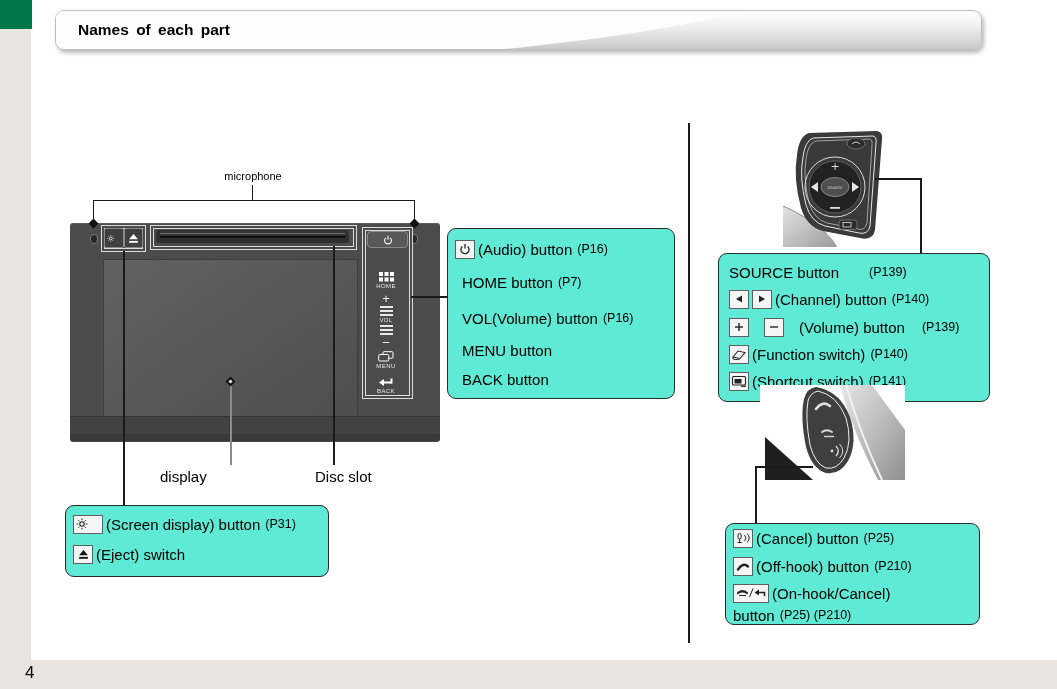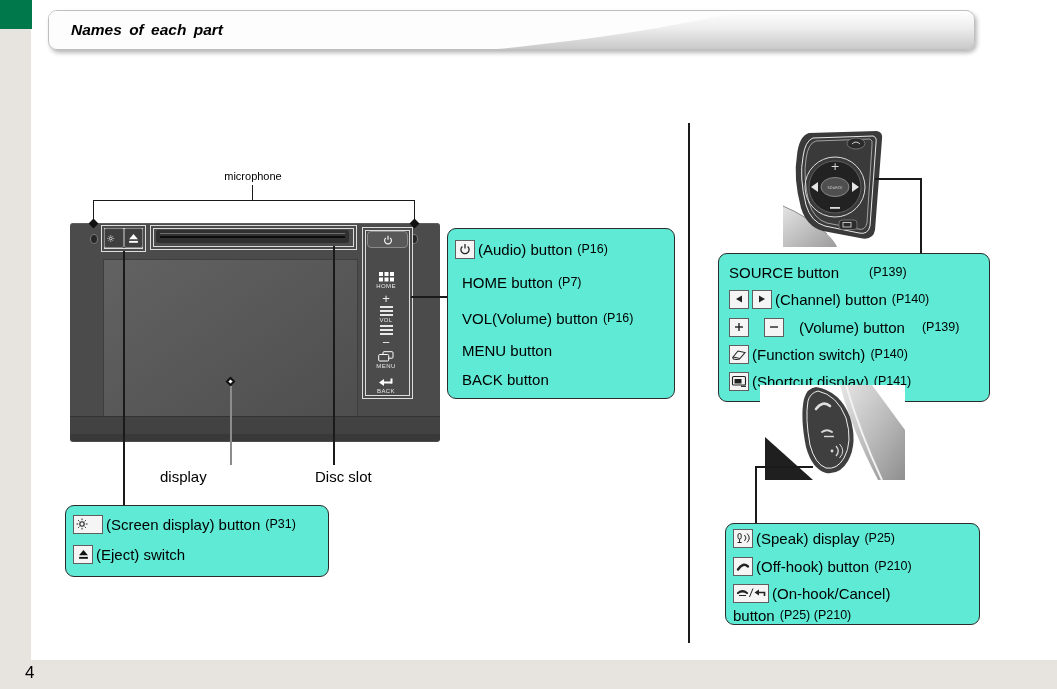--- a/index.html
+++ b/index.html
@@ -5,24 +5,24 @@
   html,body{margin:0;padding:0;background:#fff;}
   #canvas{position:relative;width:1057px;height:689px;background:#ffffff;overflow:hidden;
           font-family:"Liberation Sans","DejaVu Sans",sans-serif;color:#000;}
   .abs{position:absolute;}
   
   .side-strip{left:0;top:0;width:31px;height:689px;background:#e7e3de;}
   .bottom-strip{left:0;top:660px;width:1057px;height:29px;background:#e7e3de;}
   .green-sq{left:0;top:0;width:32px;height:29px;background:#00784b;}
   .page-num{left:25px;top:663px;font-size:17px;}
   
-  .header-bar{left:48px;top:10px;width:925px;height:38px;border-radius:9px;
+  .header-bar{left:55px;top:10px;width:925px;height:38px;border-radius:9px;
     background:linear-gradient(180deg,#ffffff 0%,#ededed 45%,#c9c9c9 100%);
     border:1px solid #bfbfbf;box-shadow:2px 3px 4px rgba(0,0,0,.28), inset 0 1px 0 #fff;
-    overflow:hidden;font-style:italic;}
+    overflow:hidden;}
   .header-bar::after{content:"";position:absolute;left:-6%;top:-150%;width:88%;height:270%;
     background:#fdfdfd;border-radius:50%;transform:rotate(-4deg);}
   .header-title{position:absolute;left:22px;top:0;height:38px;display:flex;align-items:center;
     font-size:15.5px;font-weight:600;word-spacing:3px;z-index:2;}
   
   .cbox{border:1.5px solid #2b2b2b;border-radius:9px;background:#5eead4;}
   .box-row{position:absolute;display:flex;align-items:center;white-space:nowrap;font-size:15px;height:20px;}
   .ref{font-size:12.5px;margin-left:5px;}
   .ref-gap{margin-left:30px;}
   .icon-box{display:inline-flex;align-items:center;justify-content:center;
@@ -300,21 +300,21 @@
       <span class="ref">(P140)</span>
     </div>
     <div class="box-row" style="left:10px;top:117px;">
       <span class="icon-box">
         <svg width="16" height="12" viewBox="0 0 16 12">
             <rect x="1.5" y="1.5" width="13" height="8.5" rx="1" fill="none" stroke="#222" stroke-width="1.1"></rect>
             <rect x="3.5" y="4" width="7" height="4.5" fill="#222"></rect>
             <line x1="10" y1="11.3" x2="15" y2="11.3" stroke="#222" stroke-width="1.2"></line>
           </svg>
       </span>
-      <span>(Shortcut display)</span>
+      <span>(Shortcut switch)</span>
       <span class="ref">(P141)</span>
     </div>
   </div>
 
   <svg class="abs" style="left:760px;top:385px;" width="145" height="95" viewBox="0 0 145 95">
     <defs>
       <linearGradient id="g2" x1="0" y1="0" x2="1" y2="1">
         <stop offset="0" stop-color="#e6e6e6"></stop>
           <stop offset="0.5" stop-color="#bdbdbd"></stop>
           <stop offset="1" stop-color="#8f8f8f"></stop>
@@ -341,21 +341,21 @@
     <div class="box-row" style="left:7px;top:4px;">
       <span class="icon-box">
         <svg width="16" height="12" viewBox="0 0 16 12">
           <rect x="3" y="1.5" width="3.2" height="5.5" rx="1.6" fill="none" stroke="#222" stroke-width="1"></rect>
           <line x1="4.6" y1="7" x2="4.6" y2="10" stroke="#222" stroke-width="1"></line>
           <line x1="2.5" y1="10.5" x2="6.7" y2="10.5" stroke="#222" stroke-width="1"></line>
           <path d="M9.5,3 q3,3 0,6" fill="none" stroke="#222" stroke-width="1"></path>
           <path d="M12,1.5 q4.5,4.5 0,9" fill="none" stroke="#222" stroke-width="1"></path>
         </svg>
       </span>
-      <span>(Speak) display</span>
+      <span>(Cancel) button</span>
       <span class="ref">(P25)</span>
     </div>
     <div class="box-row" style="left:7px;top:32px;">
       <span class="icon-box">
         <svg width="14" height="12" viewBox="0 0 14 12">
             <path d="M2,9.5 Q7,2 12,6.5" fill="none" stroke="#222" stroke-width="2.4" stroke-linecap="round"></path>
           </svg>
       </span>
       <span>(Off-hook) button</span>
       <span class="ref">(P210)</span>

